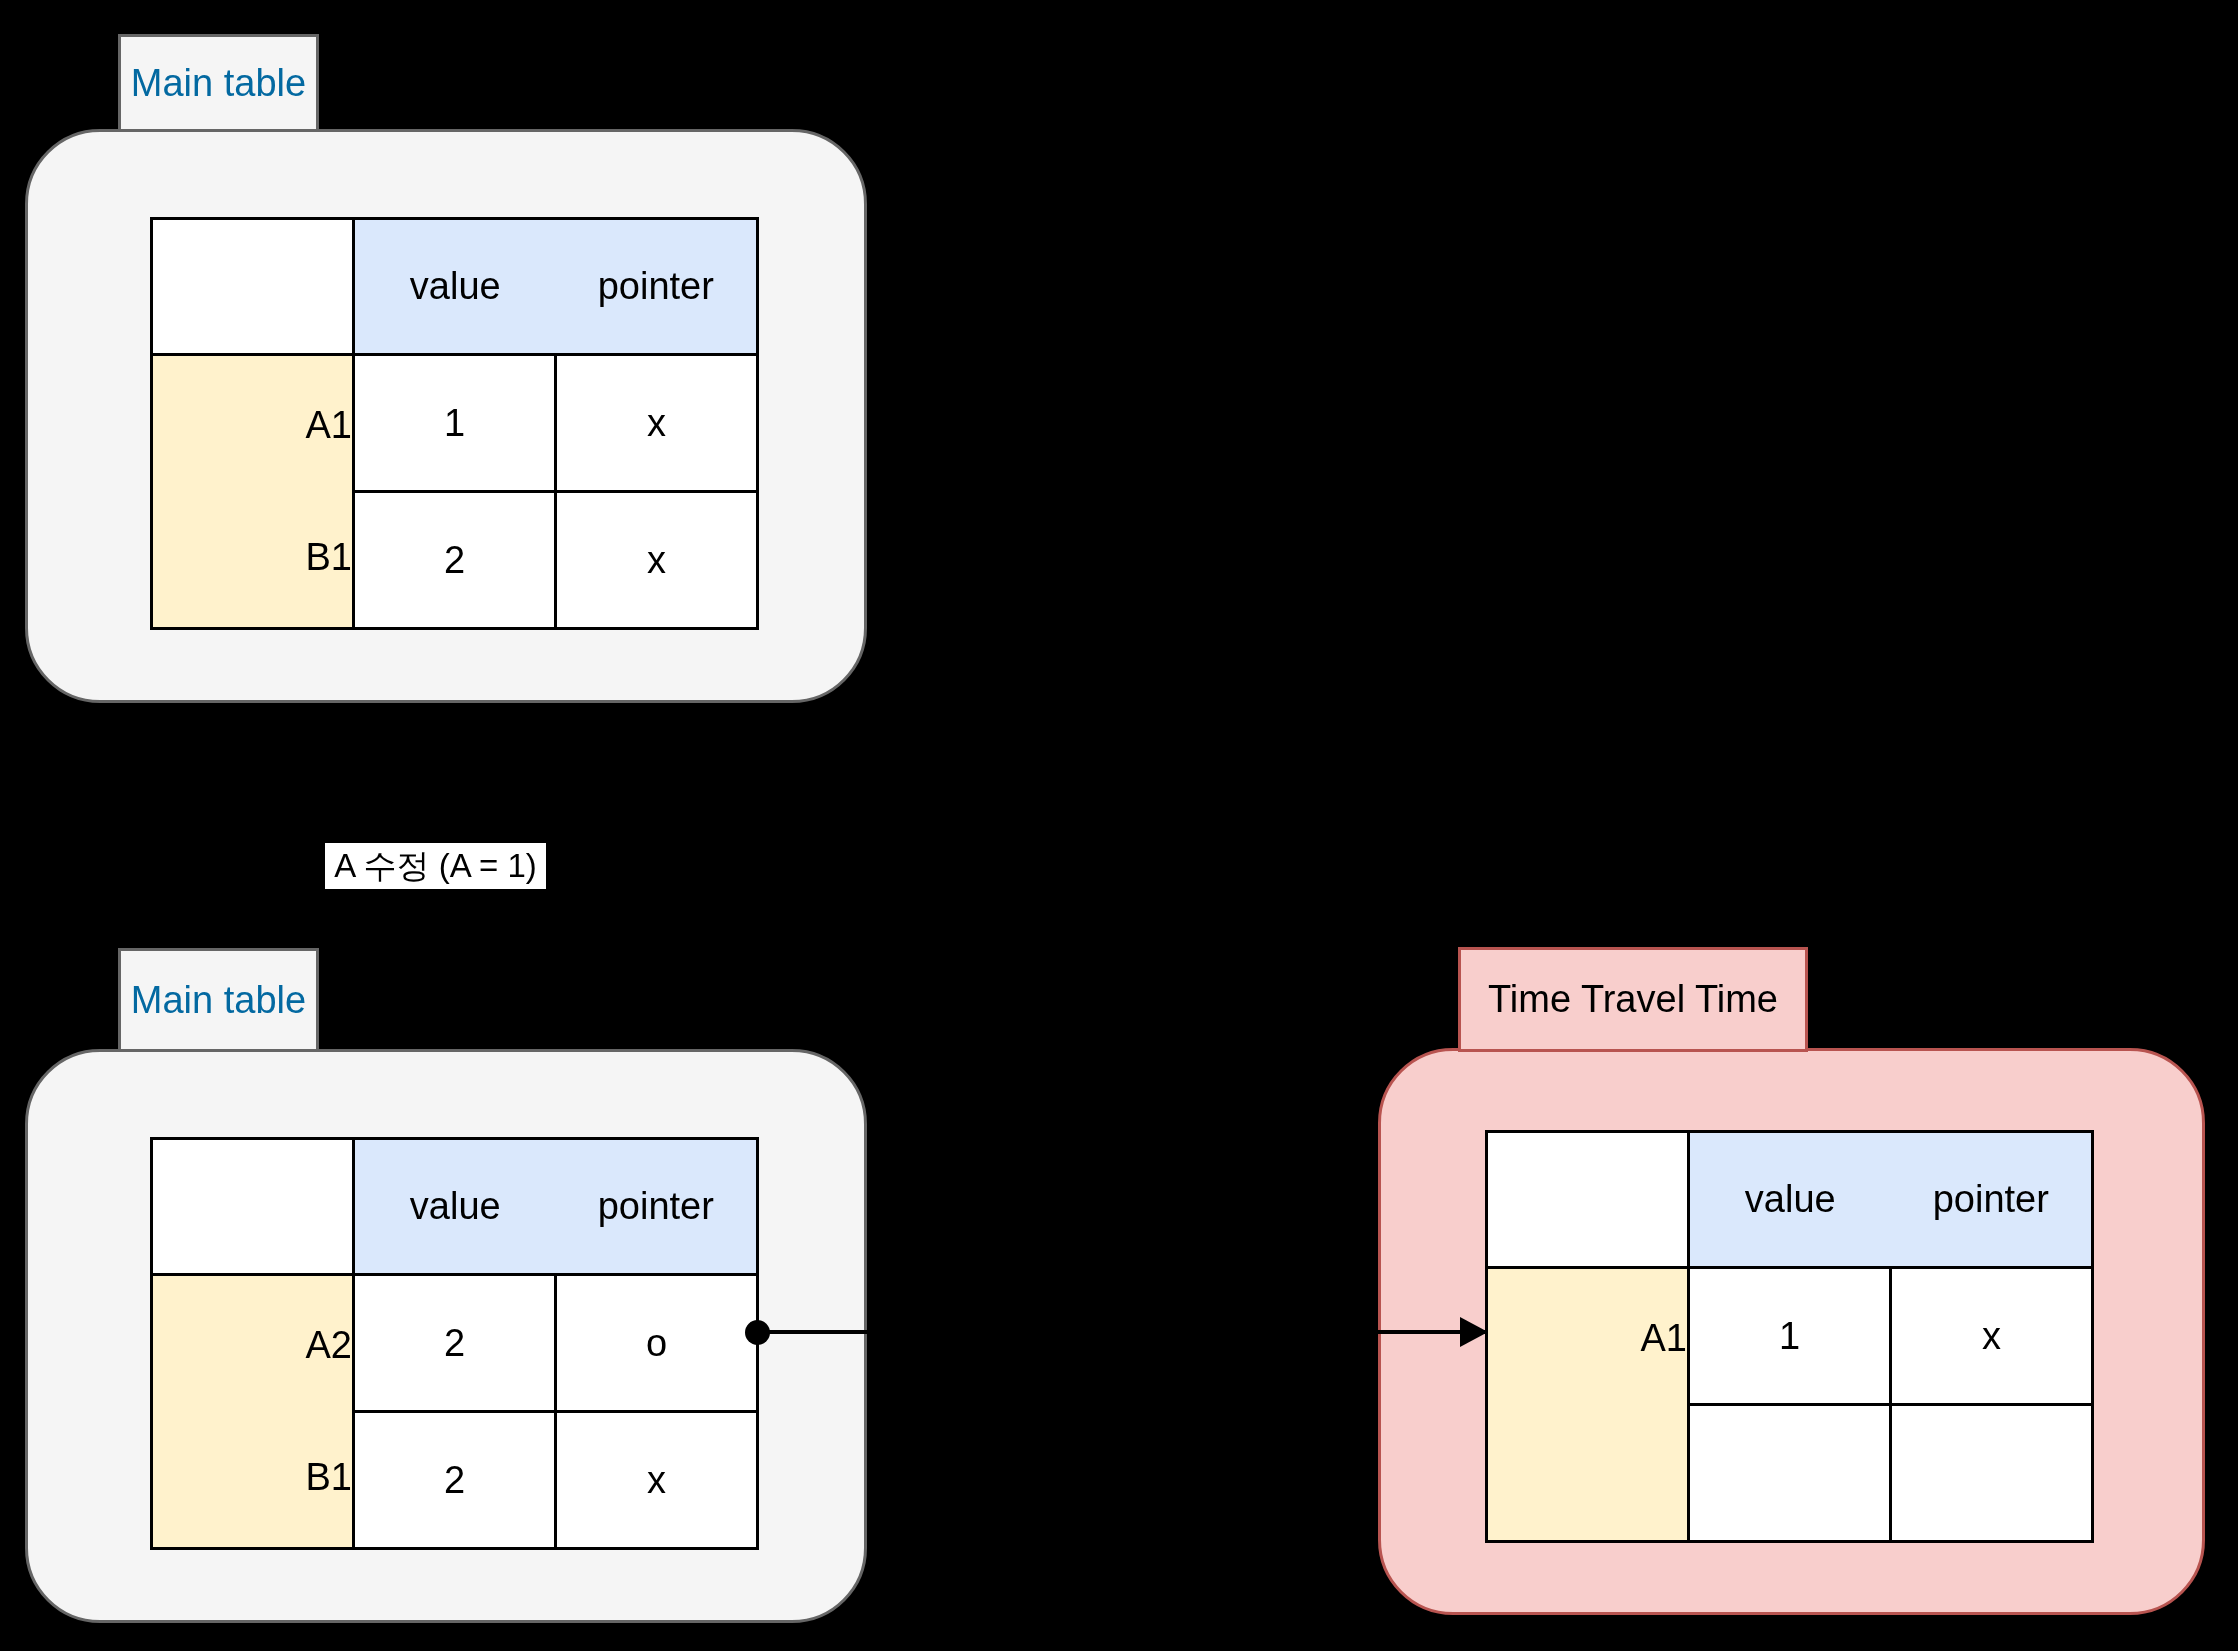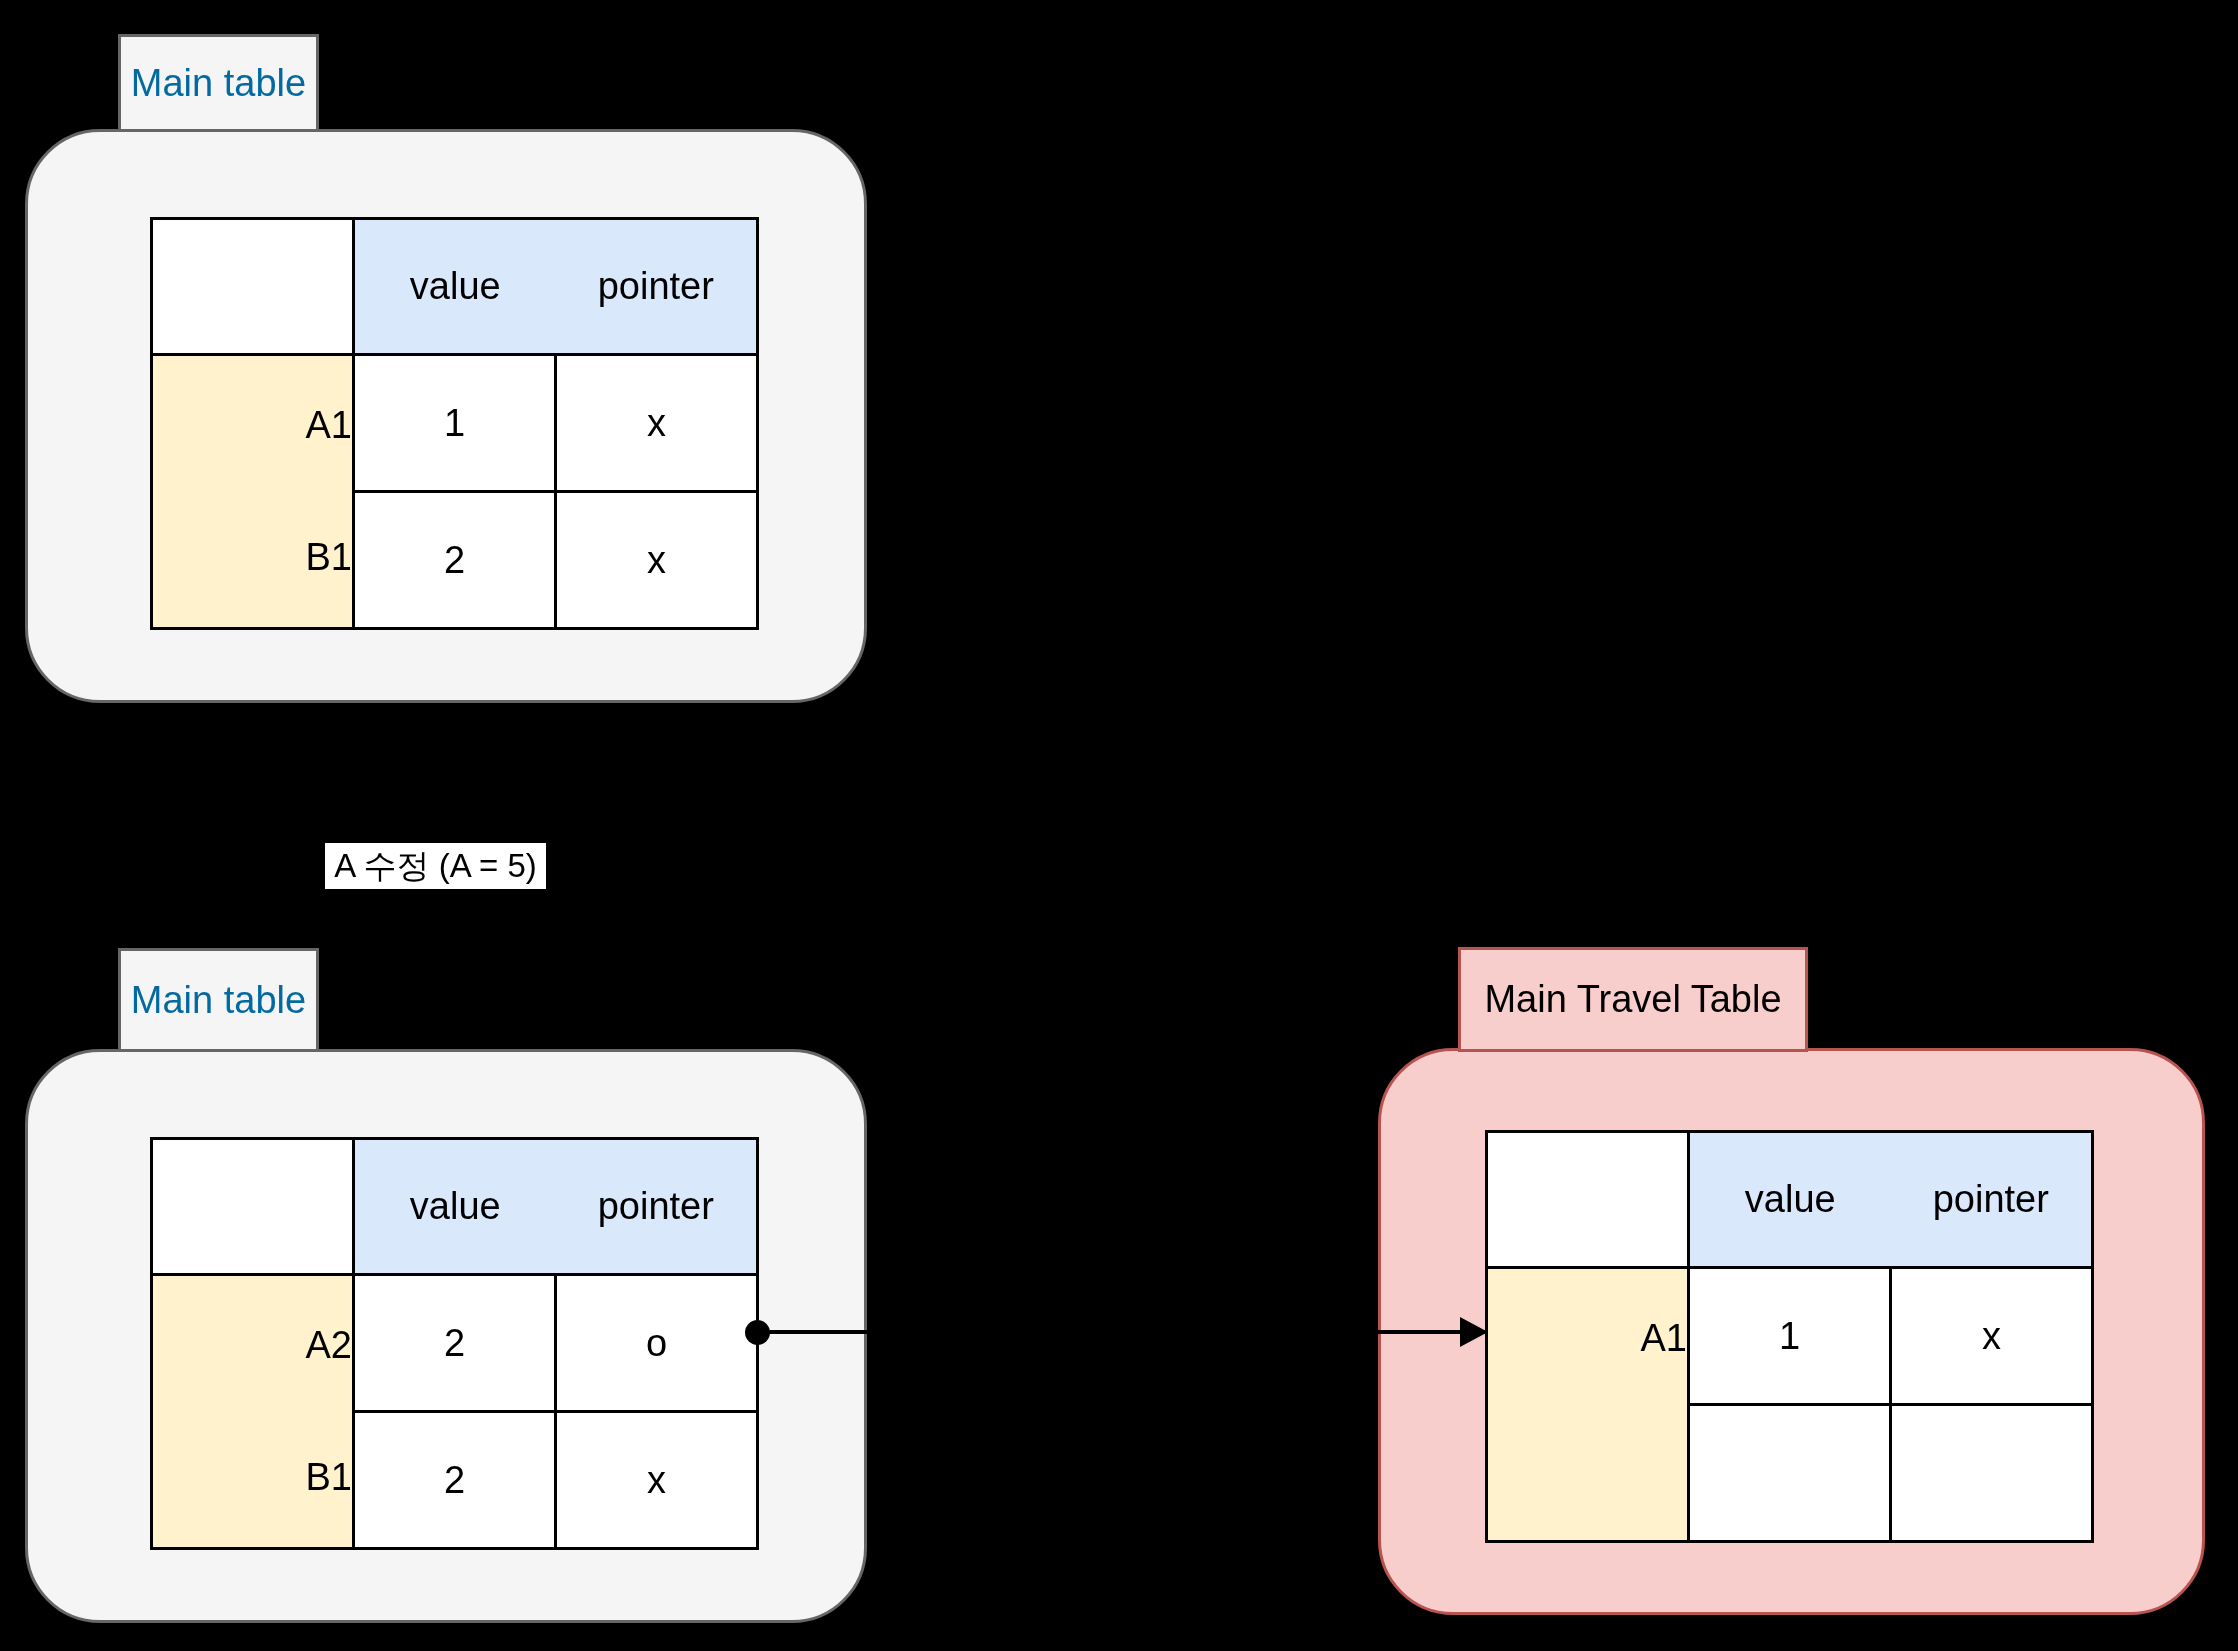--- a/index.html
+++ b/index.html
@@ -130,21 +130,21 @@
     </tr>
     <tr class="r-data">
       <td class="c-data">2</td>
       <td class="c-data">x</td>
     </tr>
   </tbody>
     </table>
 </div>
 
 <div class="abs note" style="left:325px; top:843px; width:221px; height:46px;">
-  <span>A 수정 (A = 5)</span>
+  <span>A 수정 (A = 1)</span>
 </div>
 
 <div class="abs container" style="left:25px; top:1049px; width:842px; height:574px;"></div>
 
 <div class="abs tab" style="left:118px; top:948px; width:201px; height:104px;">
   <span>Main table</span>
 </div>
 
 <div class="abs tbl" style="left:150px; top:1137px;">
   <table>
@@ -177,21 +177,21 @@
       <td class="c-data">2</td>
       <td class="c-data">x</td>
     </tr>
   </tbody>
     </table>
 </div>
 
 <div class="abs container pink" style="left:1378px; top:1048px; width:827px; height:567px;"></div>
 
 <div class="abs tab pink" style="left:1458px; top:947px; width:350px; height:105px;">
-  <span>Main Travel Table</span>
+  <span>Time Travel Time</span>
 </div>
 
 <div class="abs tbl" style="left:1485px; top:1130px;">
   <table>
     <colgroup>
         <col>
         <col>
         <col>
       </colgroup>
     <tbody>

